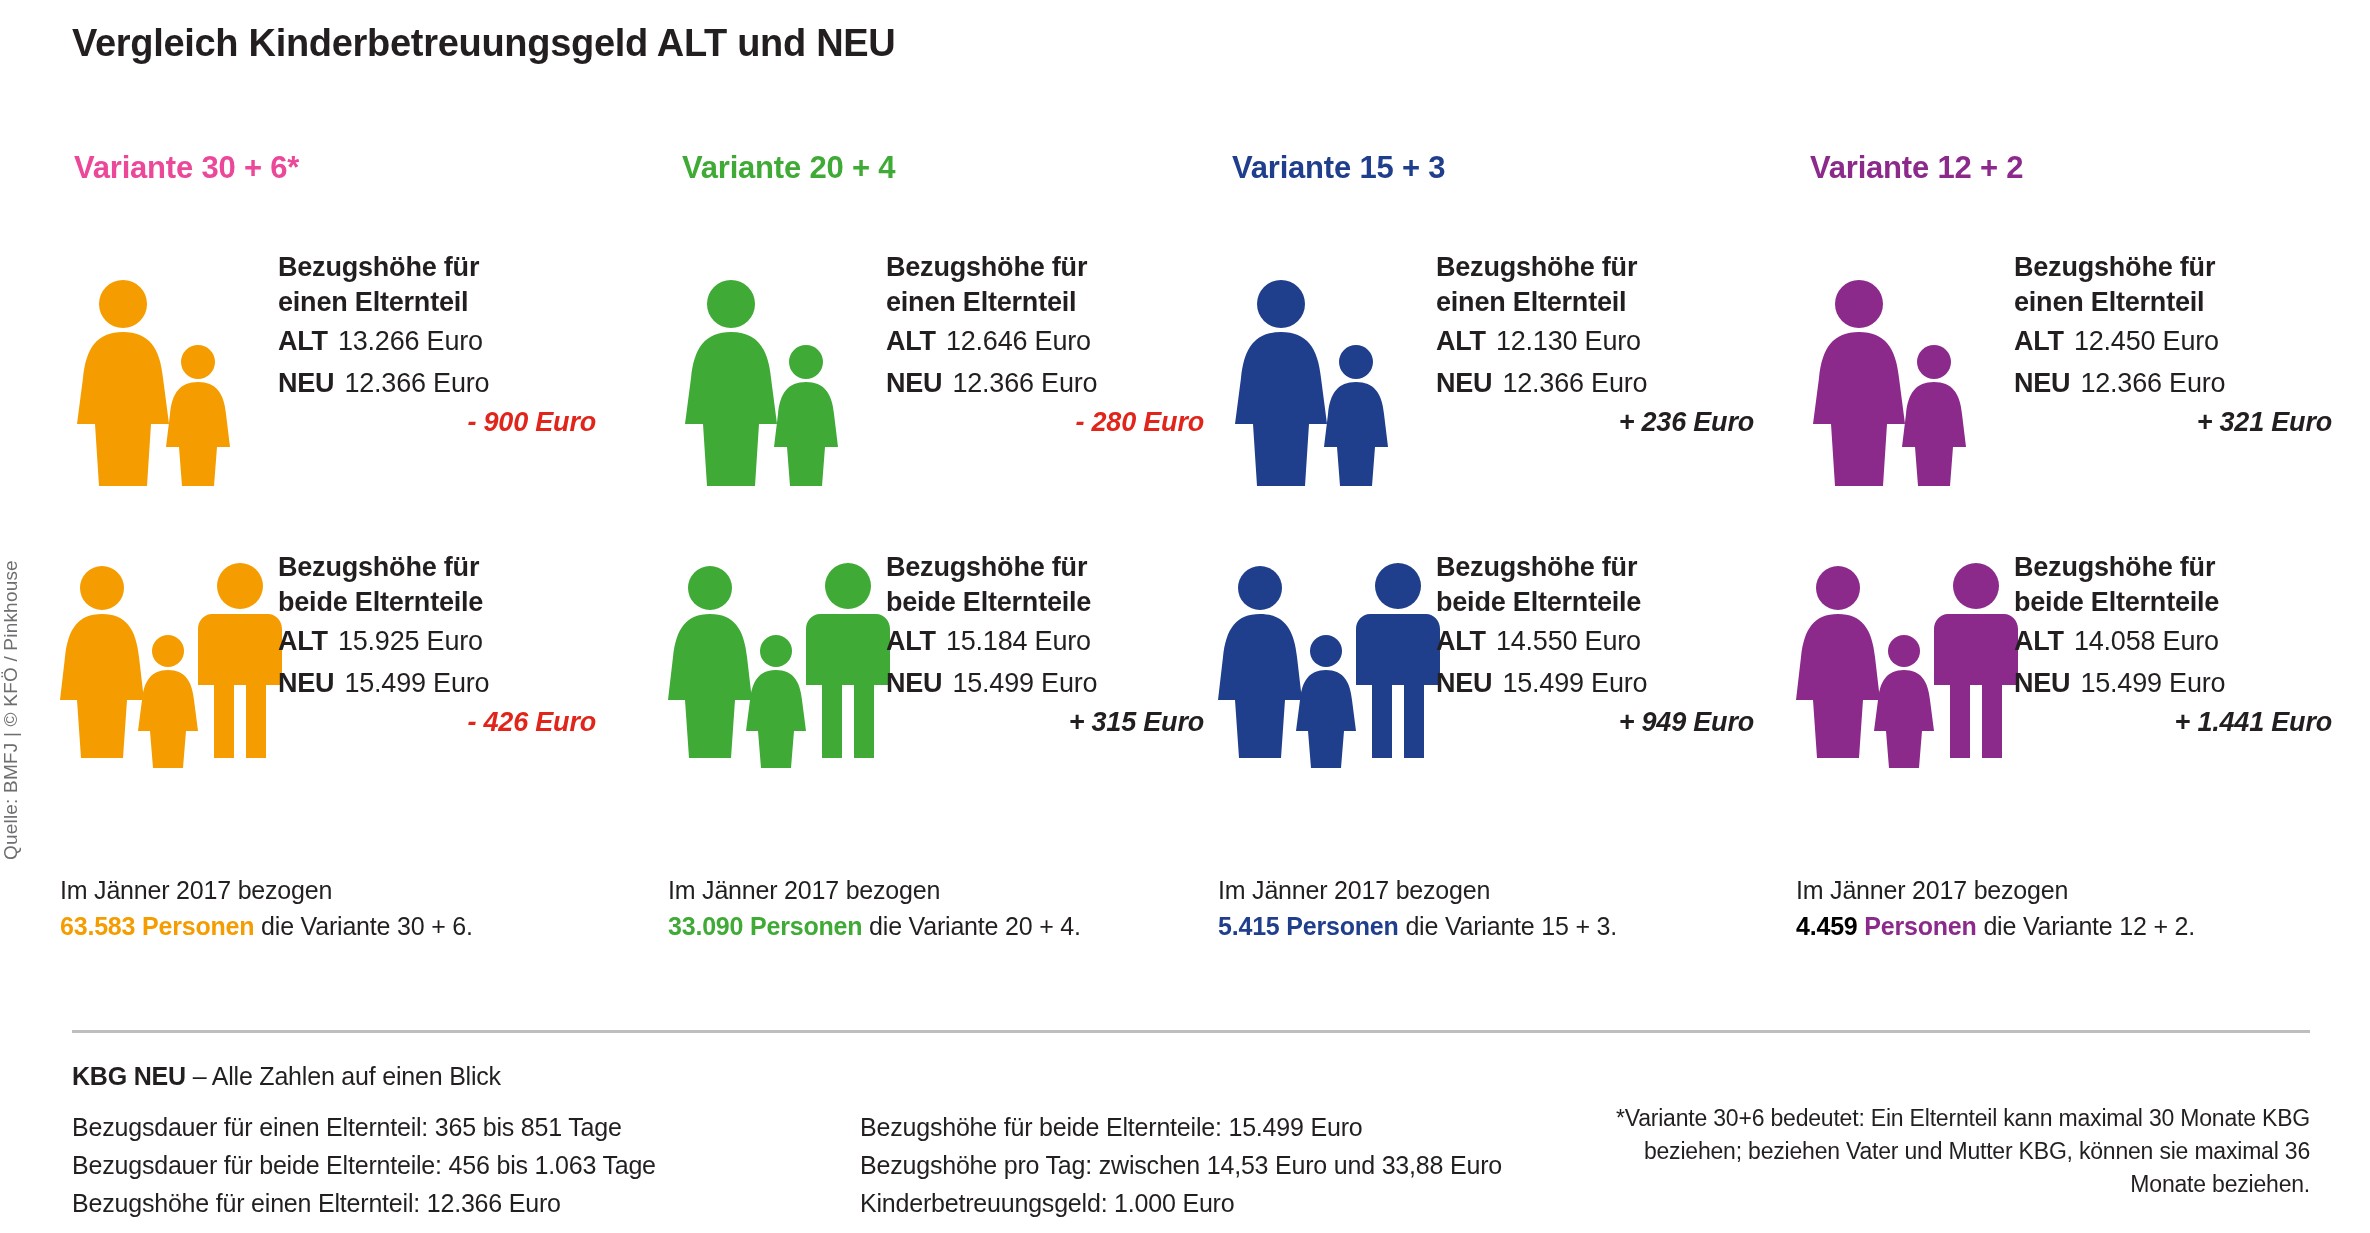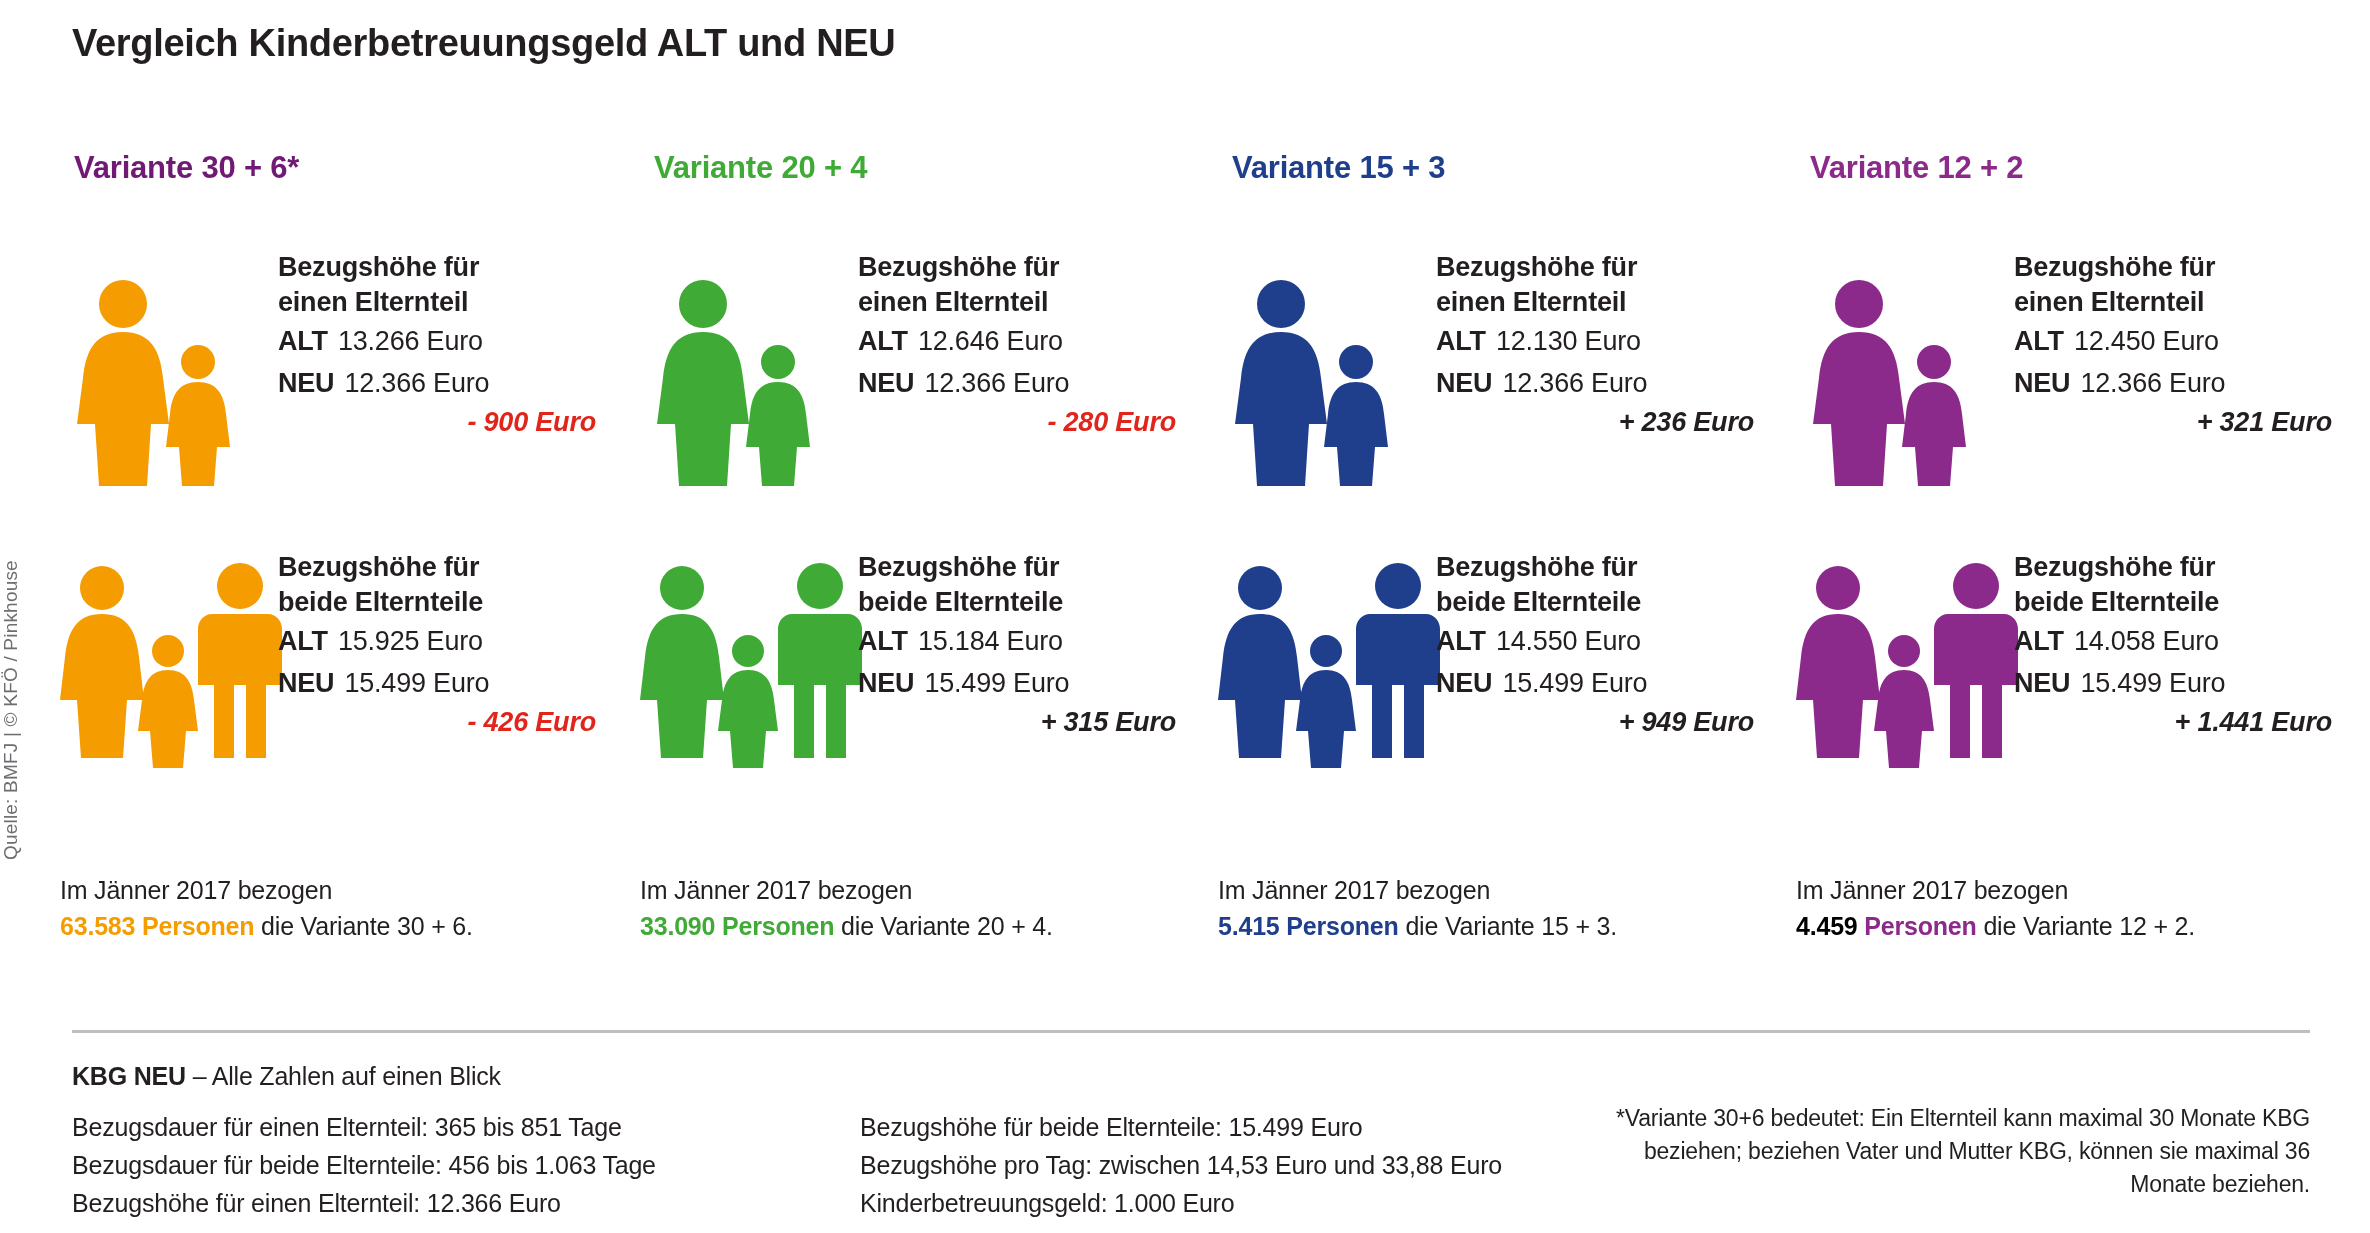--- a/index.html
+++ b/index.html
@@ -46,21 +46,21 @@
     top: 150px;
     width: 2370px;
     height: 850px;
   }
   .col {
     position: absolute;
     top: 0;
     width: 578px;
   }
   .col.c0 { left: 60px; }
-  .col.c1 { left: 640px; }
+  .col.c1 { left: 668px; }
   .col.c2 { left: 1218px; }
   .col.c3 { left: 1796px; }
 
   .col-heading {
     font-size: 31px;
     font-weight: bold;
     letter-spacing: -0.2px;
     margin-left: 14px;
     height: 60px;
   }
@@ -175,21 +175,21 @@
 </head>
 <body>
 
 <div class="source-label">Quelle: BMFJ | © KFÖ / Pinkhouse</div>
 
 <div class="title">Vergleich Kinderbetreuungsgeld ALT und NEU</div>
 
 <div class="columns">
 
   <div class="col c0">
-    <div class="col-heading" style="color:#701a75">Variante 30 + 6*</div>
+    <div class="col-heading" style="color:#ec4899">Variante 30 + 6*</div>
 
     <div class="block single">
       <div class="figure">
         <svg viewBox="0 0 230 230" width="230" height="230">
           <g fill="#f59c00">
             <circle cx="63" cy="34" r="24"></circle>
             <path d="M63 62c-26 0-37 16-40 46l-6 46h18l4 62h48l4-62h18l-6-46c-3-30-14-46-40-46z"></path>
             <circle cx="138" cy="92" r="17"></circle>
             <path d="M138 112c-18 0-26 11-28 32l-4 33h13l3 39h32l3-39h13l-4-33c-2-21-10-32-28-32z"></path>
           </g>

